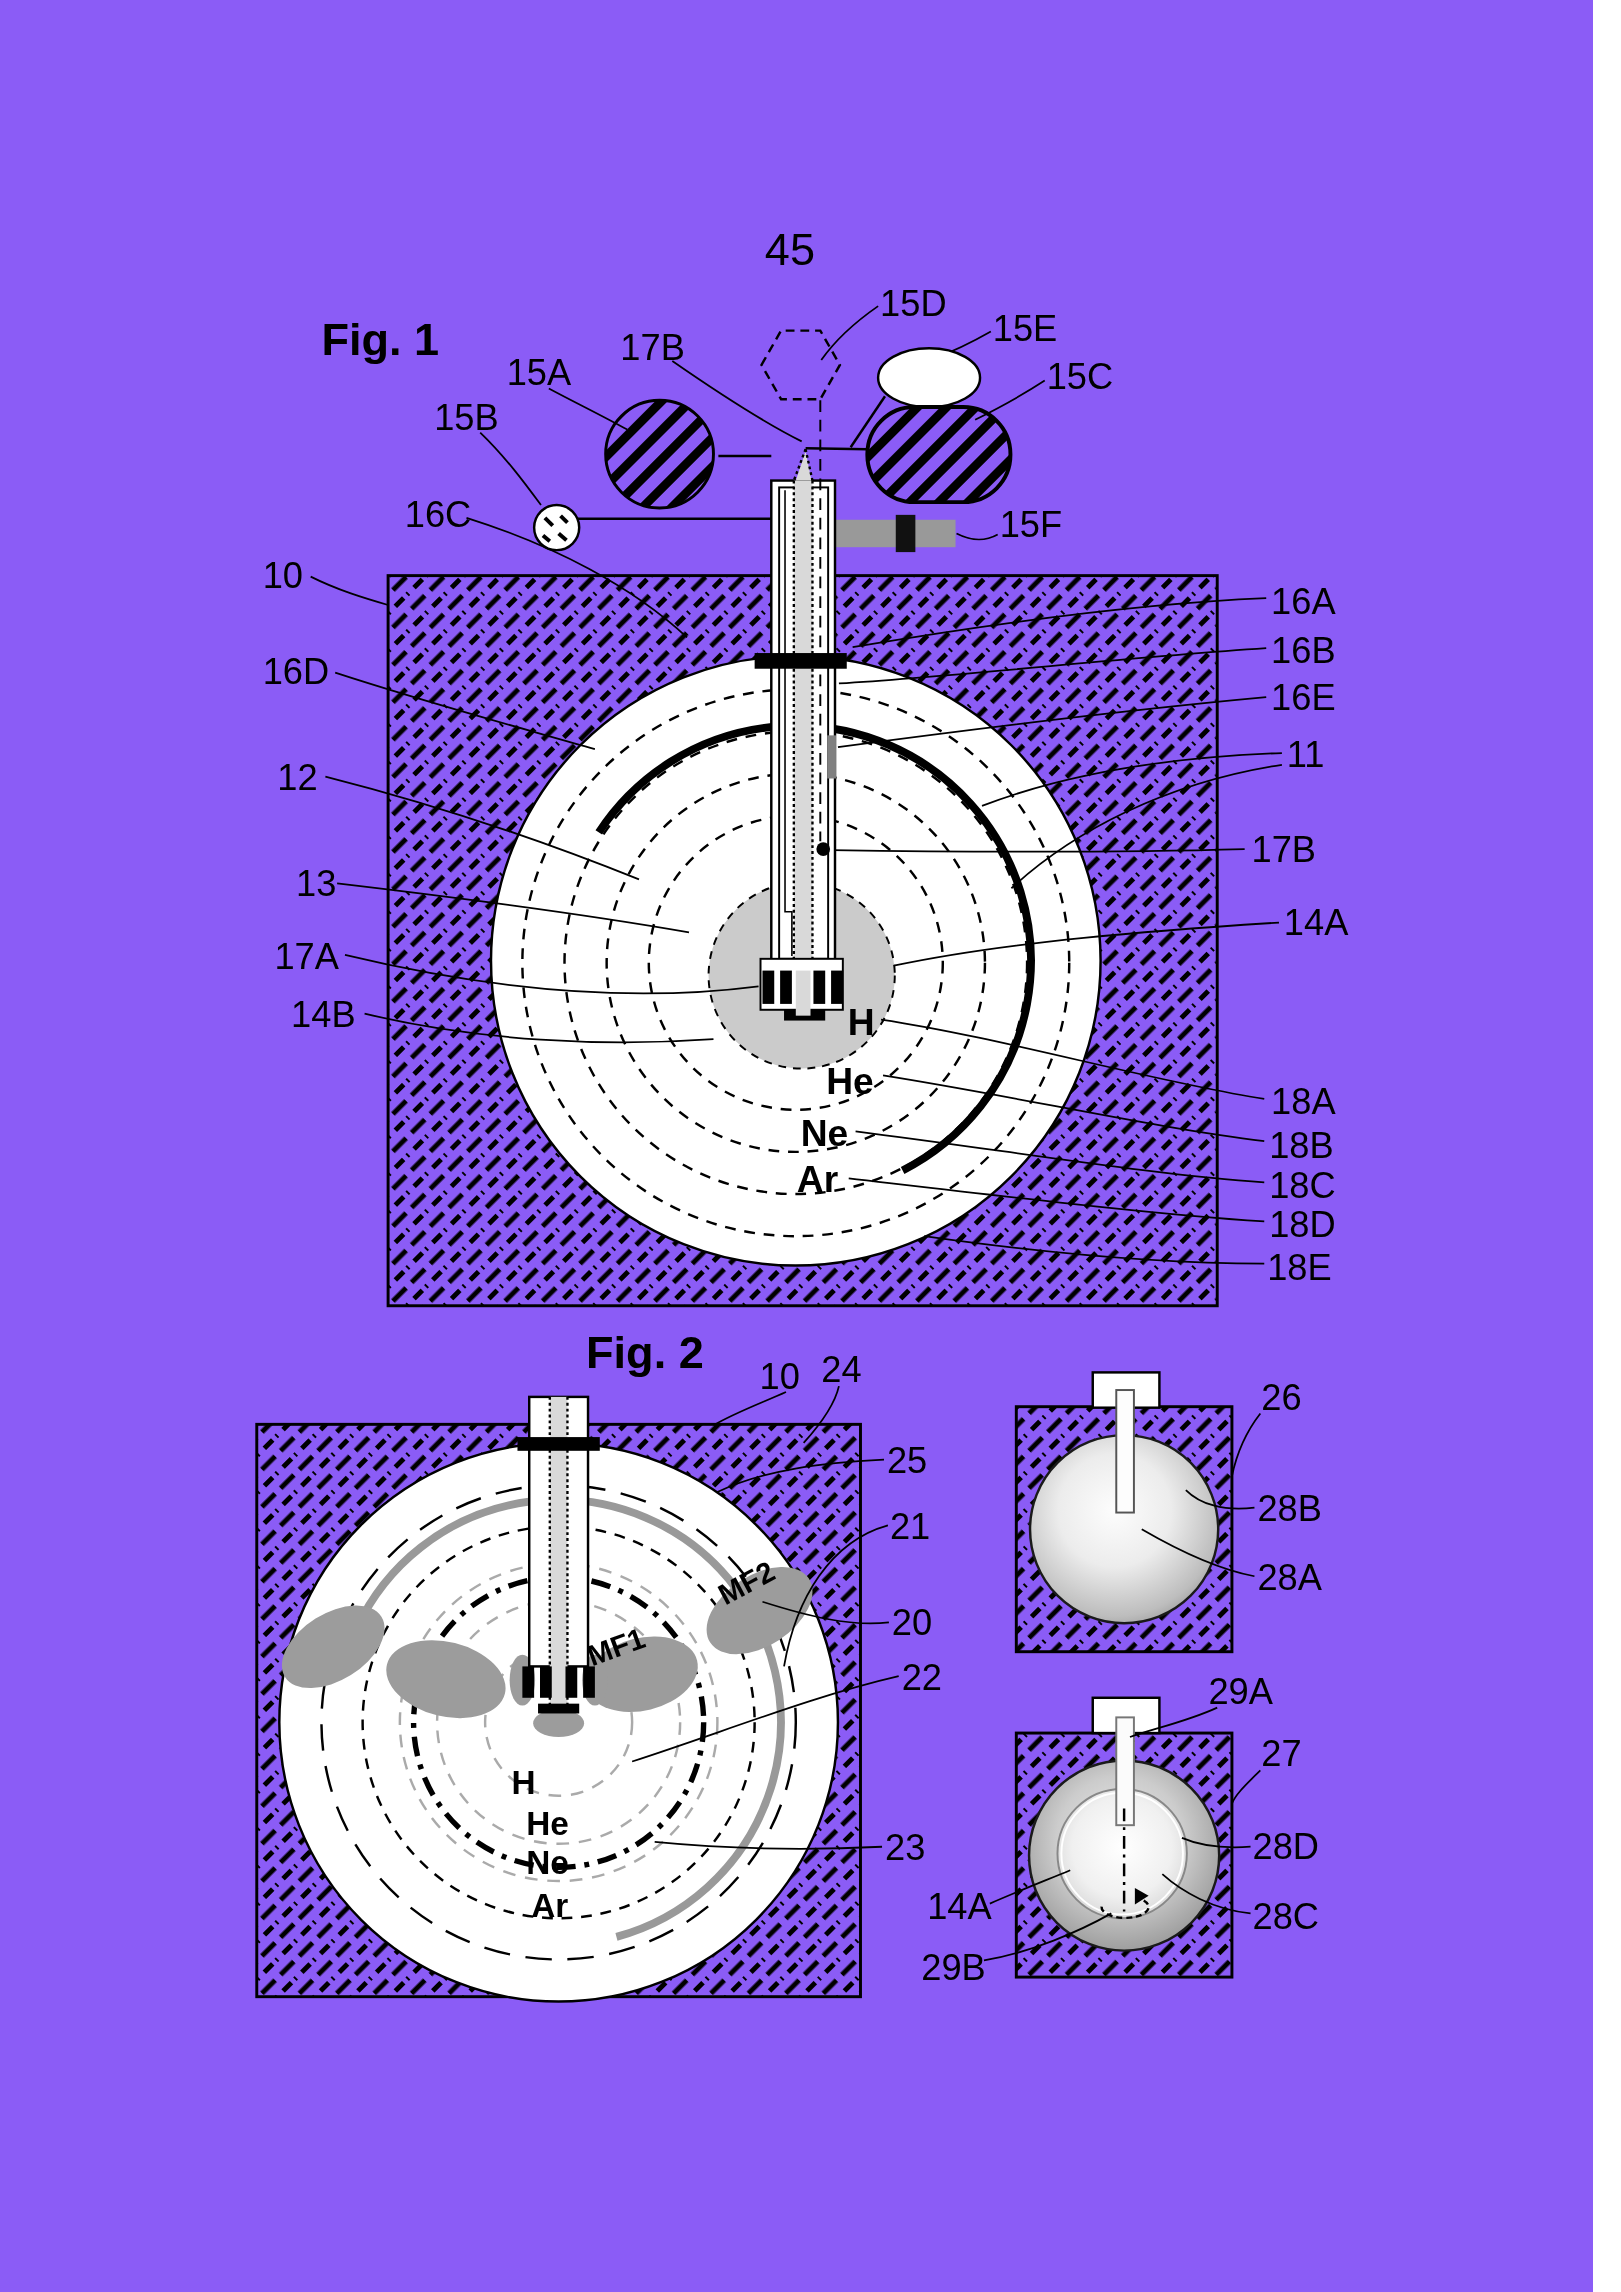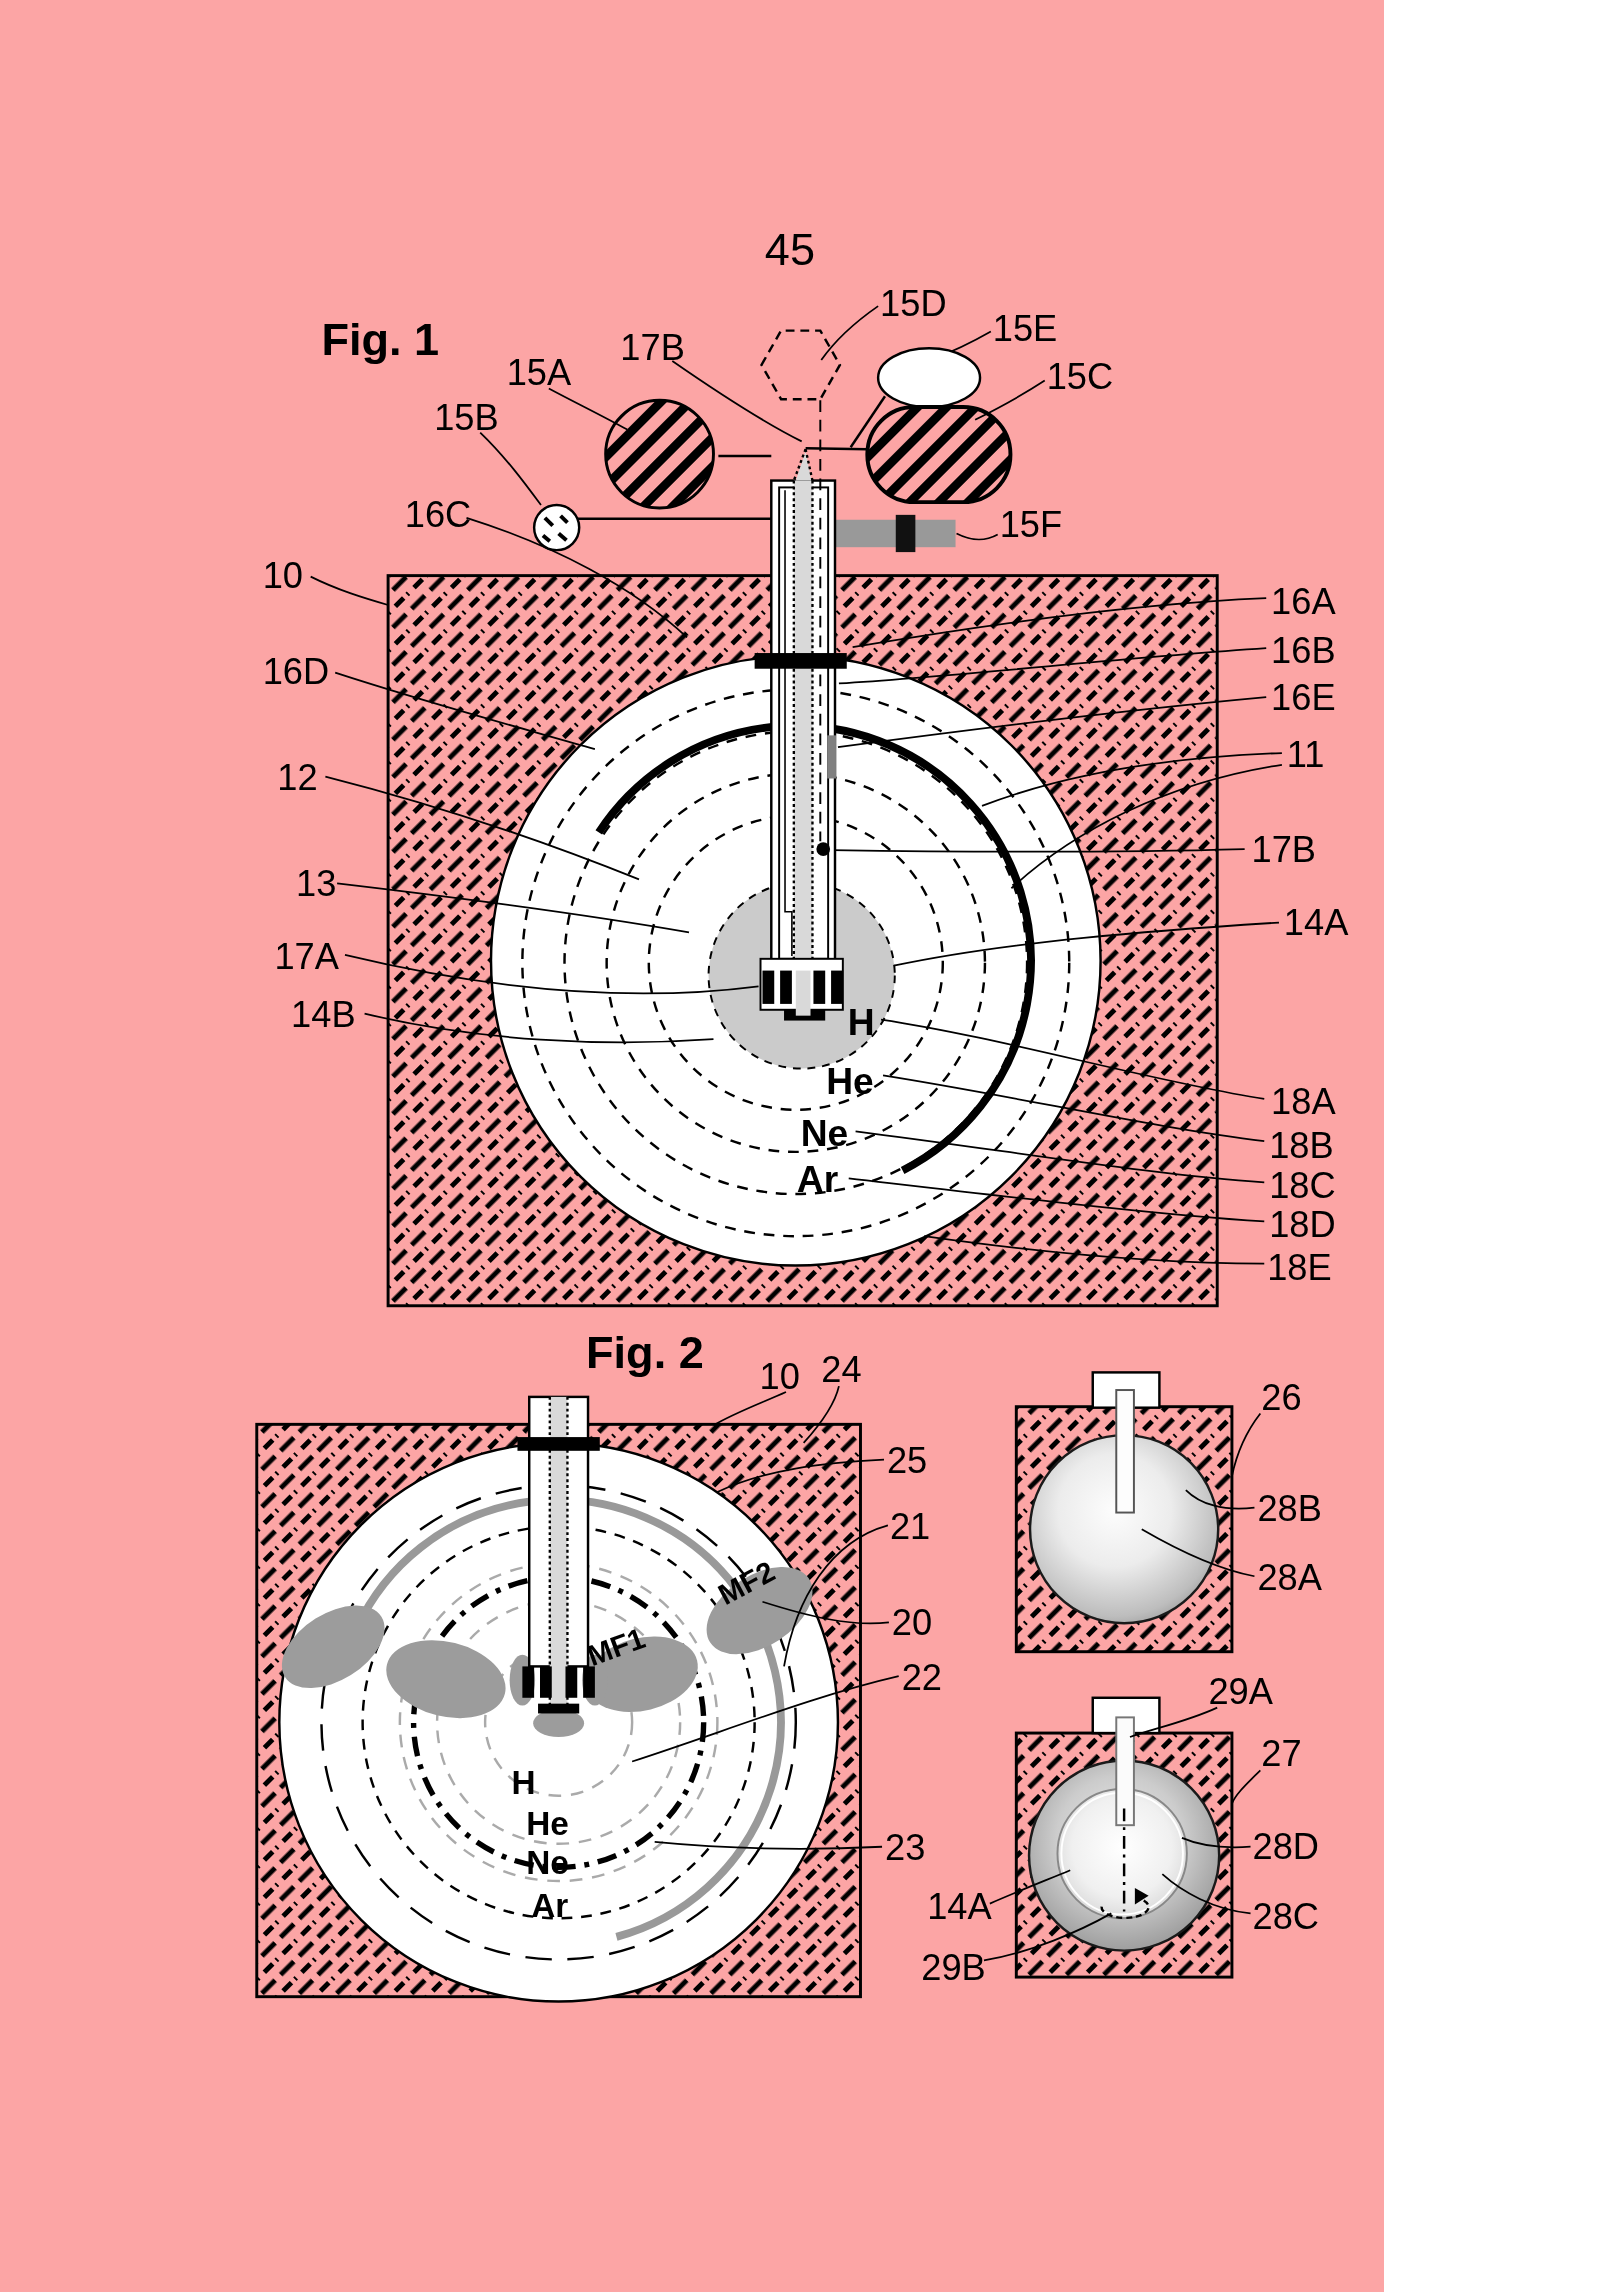--- a/index.html
+++ b/index.html
@@ -1,16 +1,16 @@
 <!DOCTYPE html>
 <html><head>
 <meta charset="utf-8">
 <style>
   html,body{margin:0;padding:0;background:#fff;}
-  .canvas{position:relative;width:1384px;height:2293px;background:#fca5a5;overflow:hidden;
+  .canvas{position:relative;width:1593px;height:2293px;background:#8b5cf6;overflow:hidden;
           font-family:"Liberation Sans", sans-serif;}
   svg{position:absolute;left:0;top:0;}
   text{fill:#000;}
   .ref{font-size:37px;}
   .gas{font-size:38px;font-weight:bold;}
   .gas2{font-size:34px;font-weight:bold;}
   .figtitle{font-size:46px;font-weight:bold;}
   .pagenum{font-size:46px;}
   .mf{font-size:30px;font-weight:bold;}
   .leader{fill:none;stroke:#000;stroke-width:1.8;}

